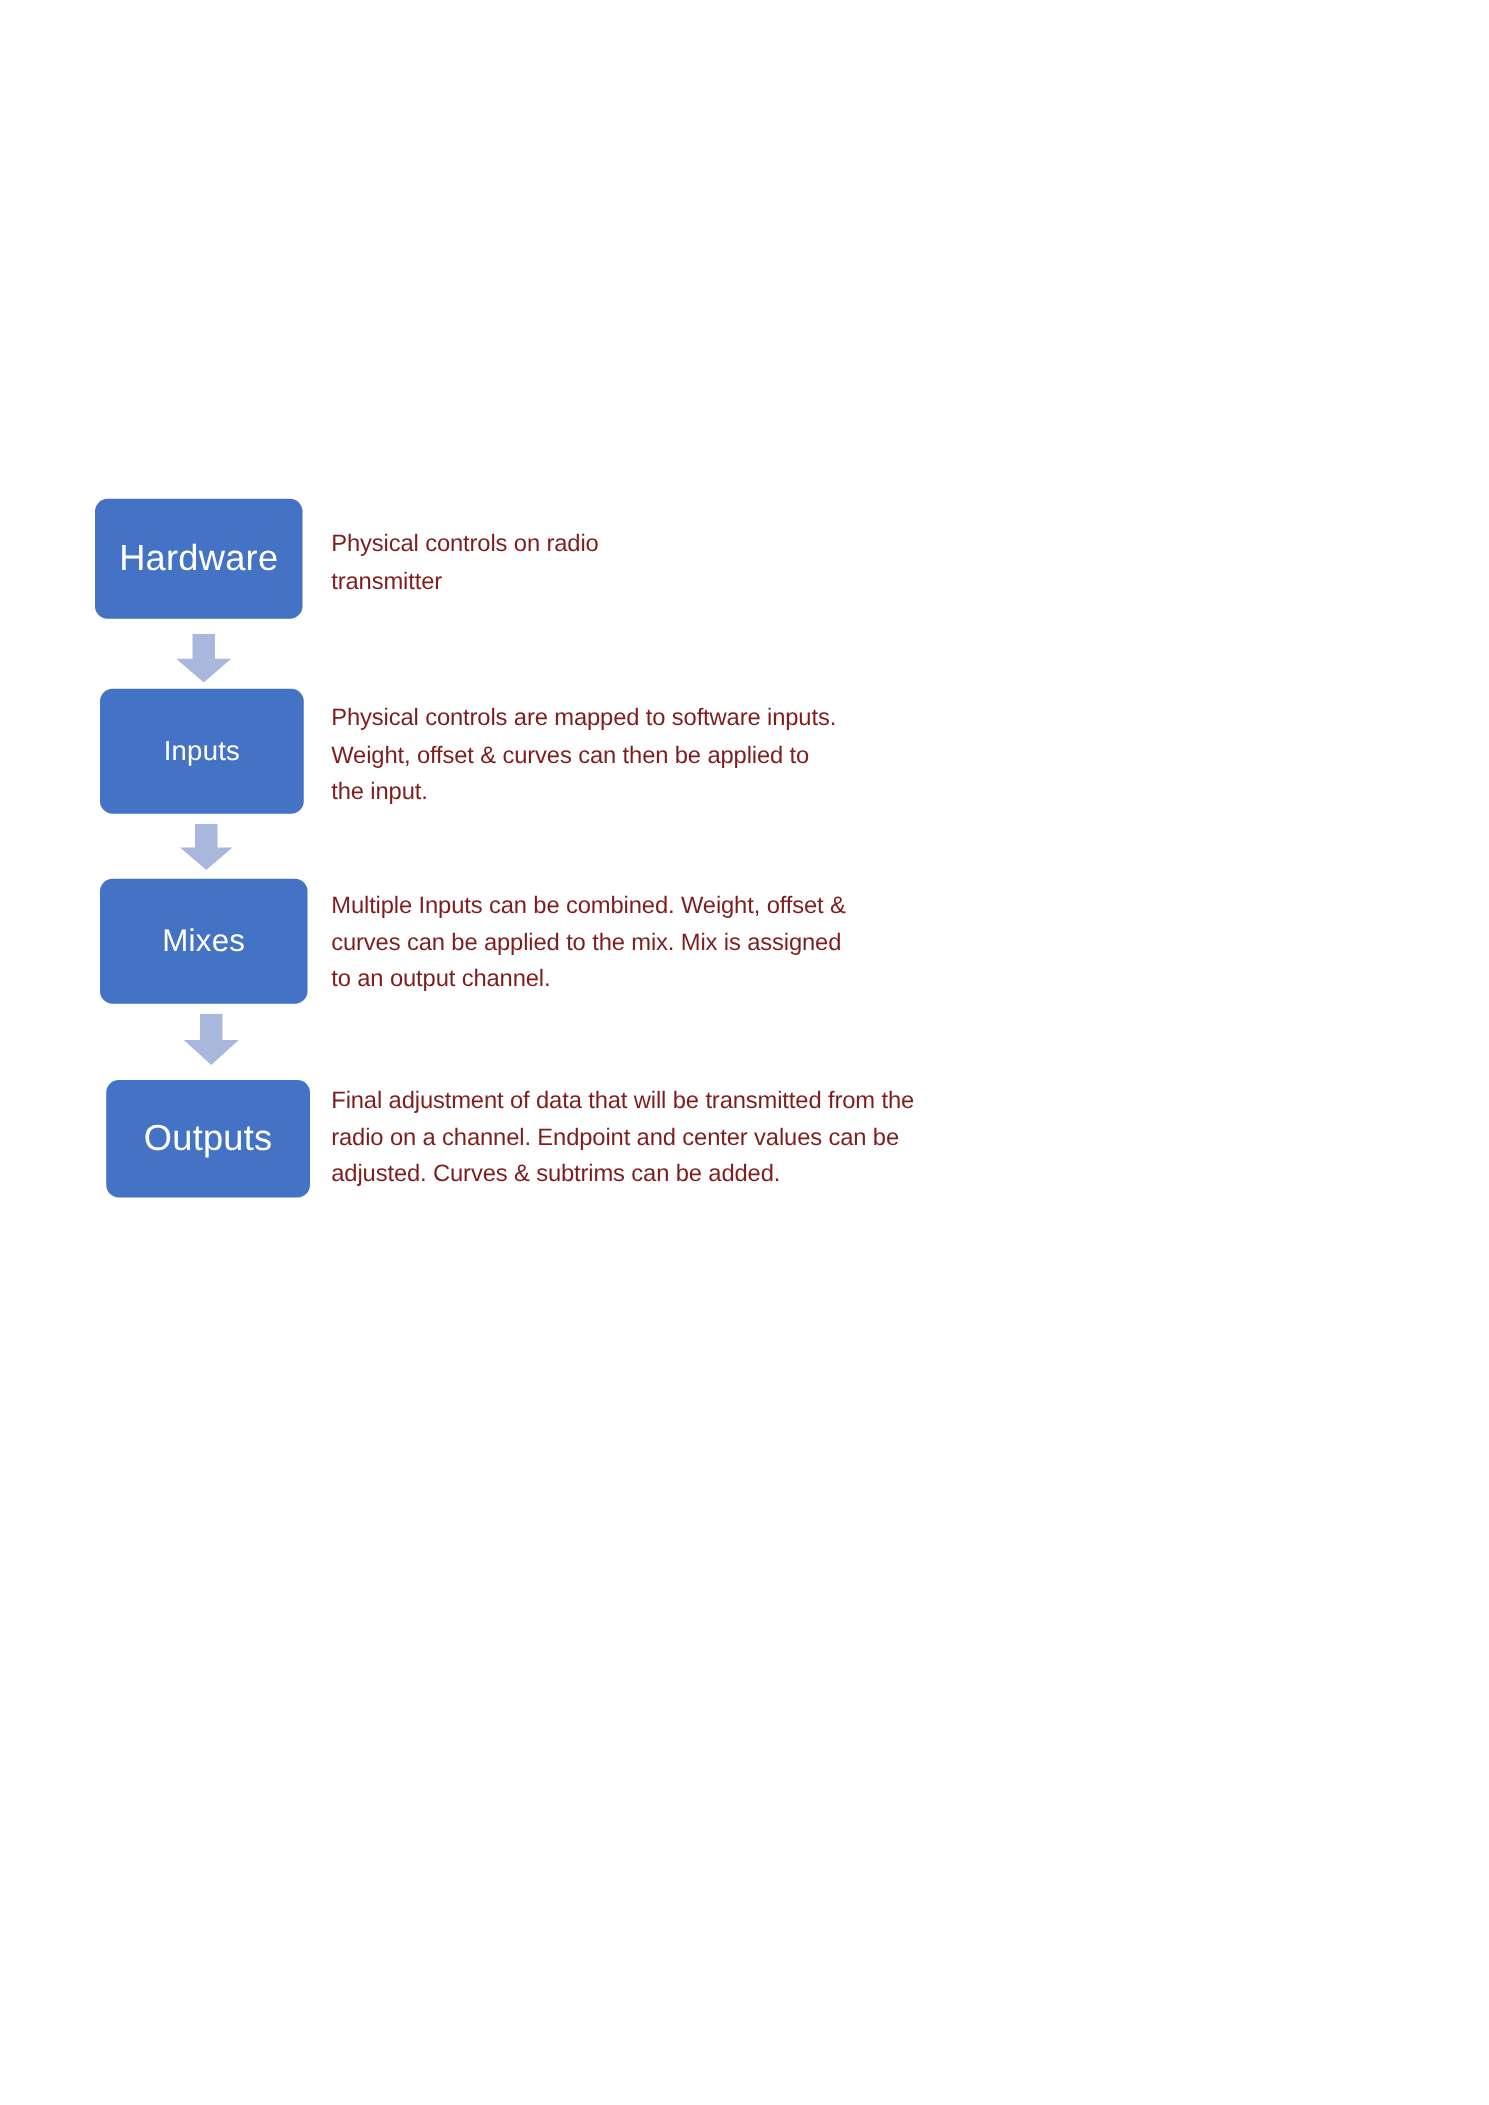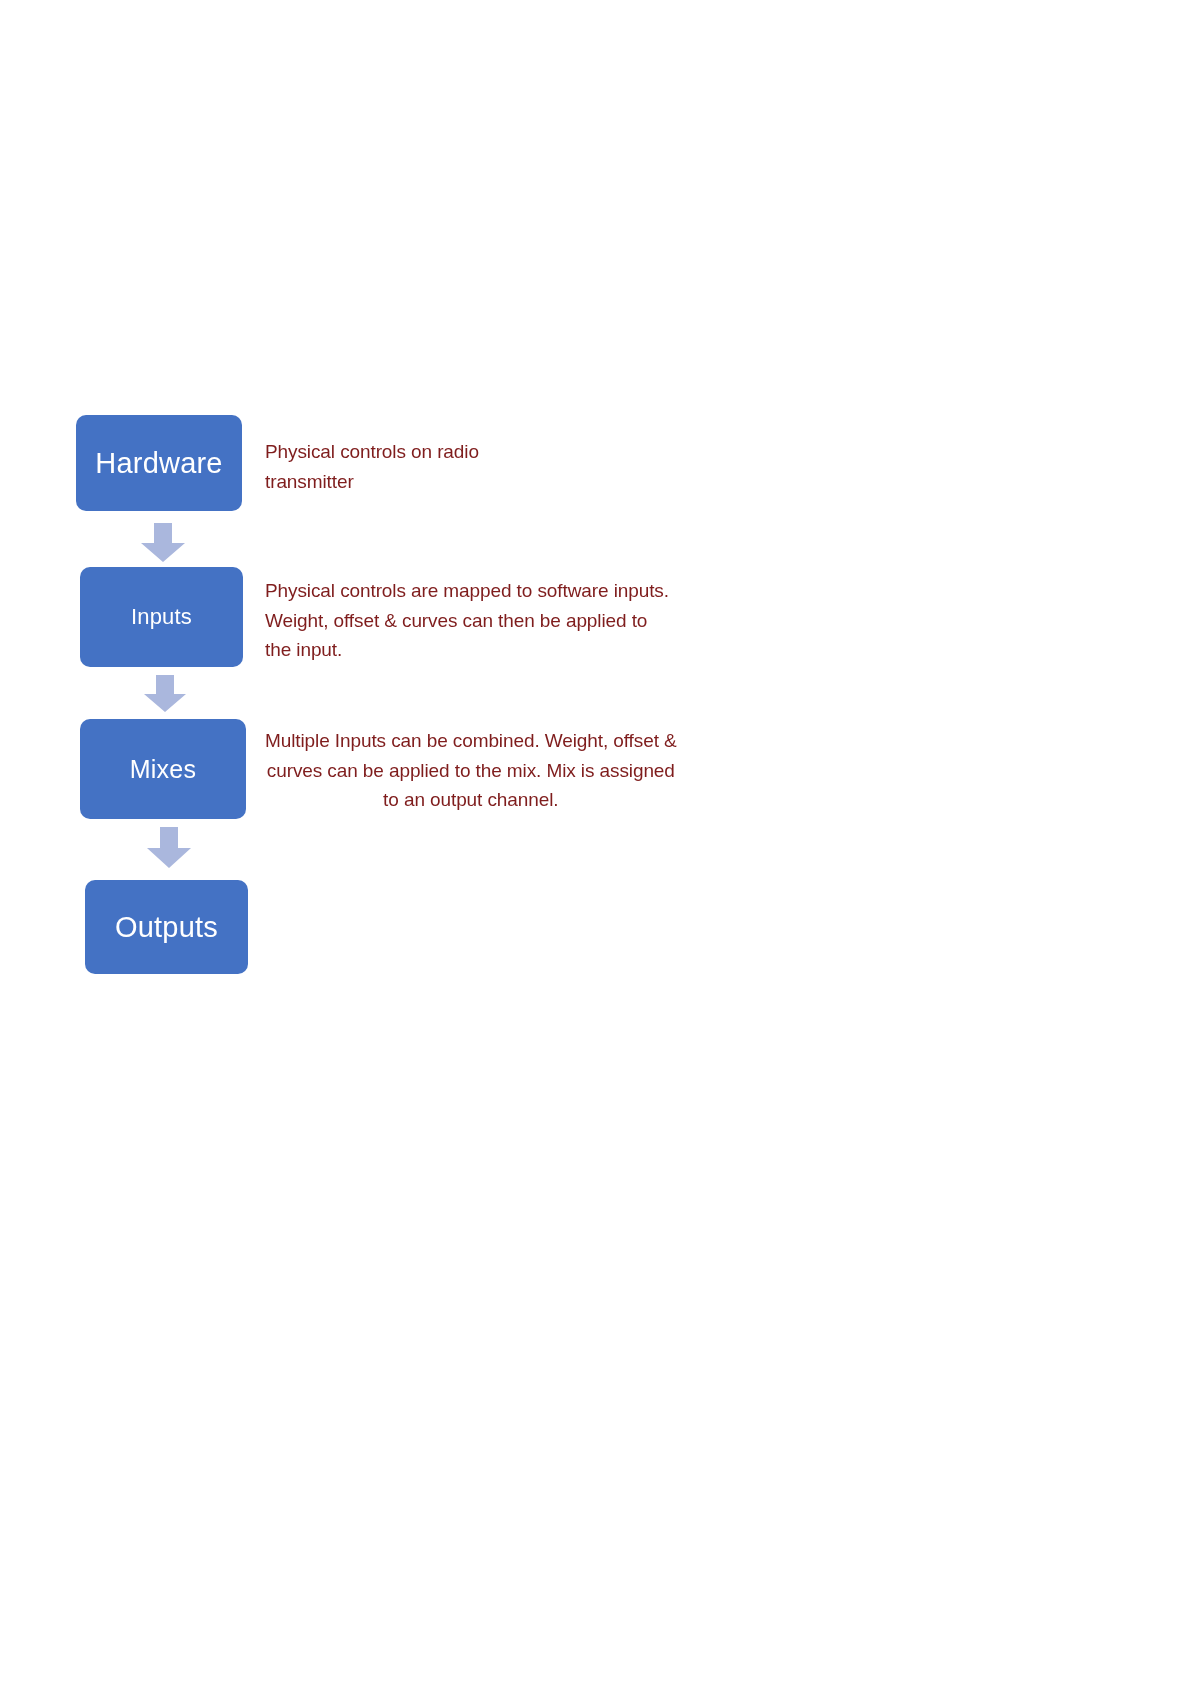--- a/index.html
+++ b/index.html
@@ -11,21 +11,21 @@
     width: 1191px;
     height: 1684px;
     position: relative;
     font-family: "Liberation Sans", sans-serif;
     overflow: hidden;
   }
 
   #diagram {
     position: absolute;
     left: 0;
-    top: 16px;
+    top: 0;
     width: 1191px;
     height: 1332px;
   }
 
   .stage-box {
     position: absolute;
     background: #4472c4;
     border-radius: 10px;
     display: flex;
     align-items: center;
@@ -68,21 +68,21 @@
   #arrow-1 { left: 140px; top: 507px; }
 
   #box-inputs { left: 80px;  top: 551px; width: 163px; height: 100px; }
   #box-inputs .stage-box-label { font-size: 22px; }
   #desc-inputs { left: 265px; top: 560px; }
 
   #arrow-2 { left: 143px; top: 659px; }
 
   #box-mixes { left: 80px;  top: 703px; width: 166px; height: 100px; }
   #box-mixes .stage-box-label { font-size: 25px; }
-  #desc-mixes { left: 265px; top: 710px; text-align: center; }
+  #desc-mixes { left: 265px; top: 710px; }
 
   #arrow-3 { left: 146px; top: 811px; }
 
   #box-outputs { left: 85px; top: 864px; width: 163px; height: 94px; }
   #box-outputs .stage-box-label { font-size: 29px; }
   #desc-outputs { left: 265px; top: 866px; }
 </style>
 </head>
 <body>
 
@@ -122,14 +122,17 @@
 
   <div class="connector-arrow" id="arrow-3">
     <svg width="46" height="42" viewBox="0 0 46 42" aria-hidden="true">
       <polygon points="14,0 32,0 32,21 45,21 23,41 1,21 14,21" fill="#aab7dd"></polygon>
     </svg>
   </div>
 
   <div class="stage-box" id="box-outputs">
     <span class="stage-box-label">Outputs</span>
   </div>
+  <div class="stage-desc" id="desc-outputs">Final adjustment of data that will be transmitted from the
+radio on a channel. Endpoint and center values can be
+adjusted. Curves &amp; subtrims can be added.</div>
 
 </div>
 
 </body></html>

